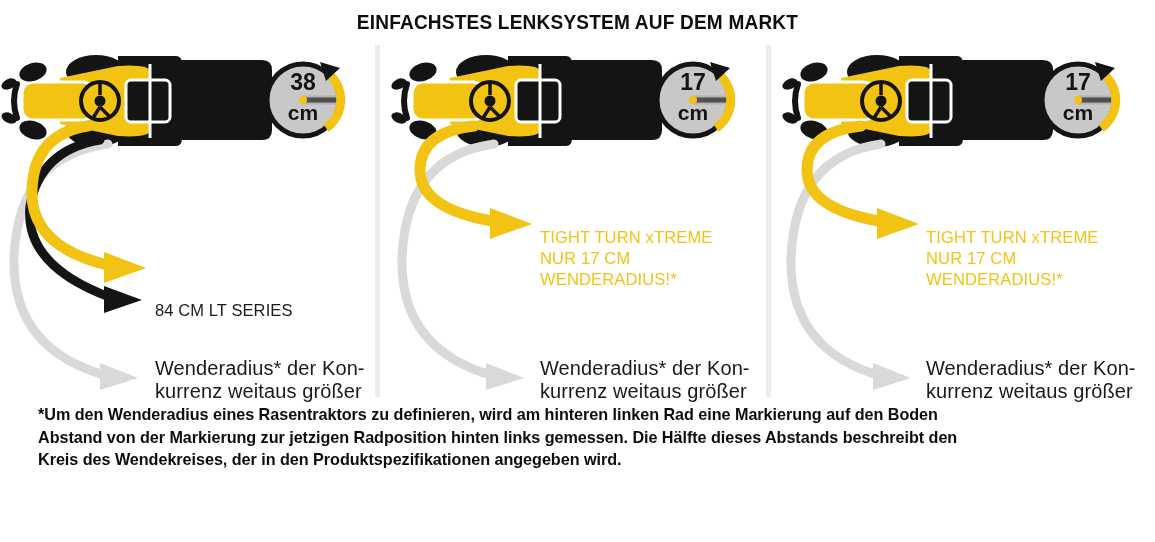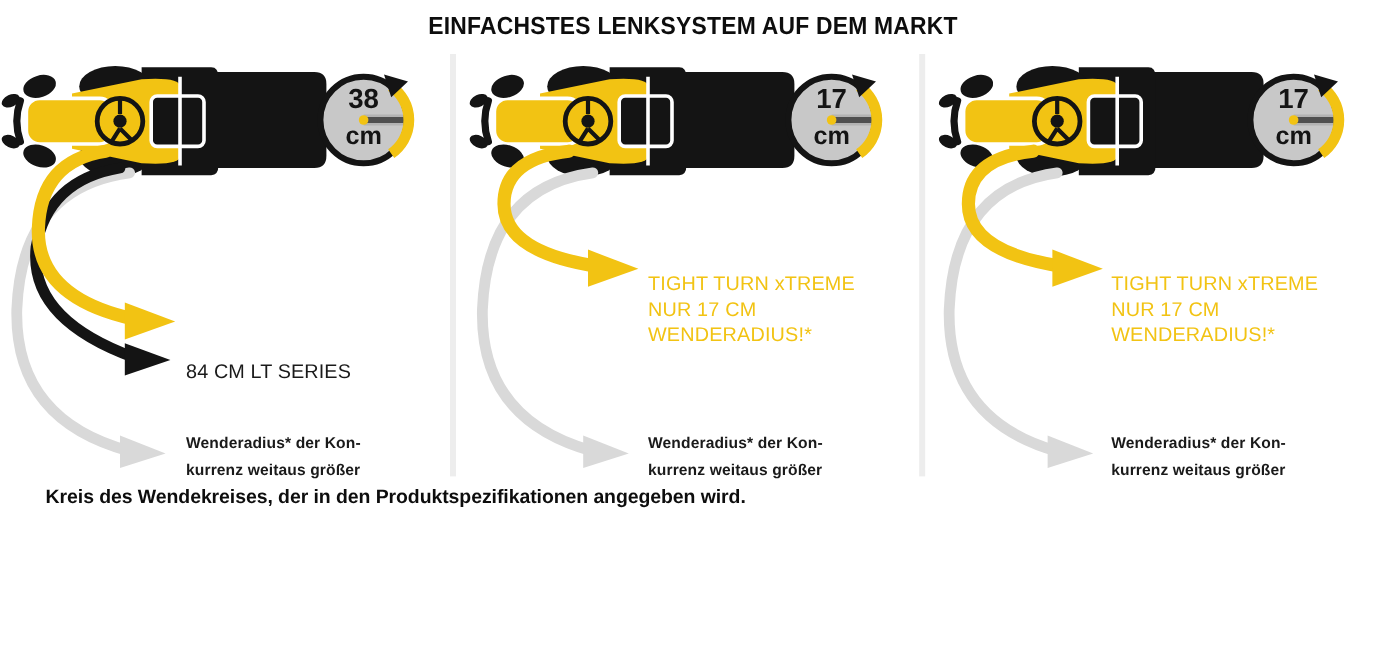--- a/index.html
+++ b/index.html
@@ -91,22 +91,22 @@
     font-weight: normal;
     letter-spacing: 0.15px;
   }
   .callout.secondary {
     color: #1a1a1a;
     font-weight: normal;
     letter-spacing: 0.1px;
   }
   .callout.tertiary {
     color: #1a1a1a;
-    font-weight: bold;
-    font-size: 13px;
+    font-weight: normal;
+    font-size: 20px;
     line-height: 23px;
     letter-spacing: 0.1px;
   }
   .callout .ln { display: block; }
 
   
   .p0 .lbl-primary   { left: 155px; top: 228px; }
   .p0 .lbl-secondary { left: 155px; top: 258px; }
   .p0 .lbl-tertiary  { left: 155px; top: 315px; }
   
@@ -330,14 +330,16 @@
     </div>
     <div class="callout tertiary lbl-tertiary">
       <span class="ln">Wenderadius* der Kon-</span>
       <span class="ln">kurrenz weitaus größer</span>
     </div>
   </div>
 
 </div>
 
 <div id="footnote">
+  <span class="fln">*Um den Wenderadius eines Rasentraktors zu definieren, wird am hinteren linken Rad eine Markierung auf den Boden</span>
+  <span class="fln">Abstand von der Markierung zur jetzigen Radposition hinten links gemessen. Die Hälfte dieses Abstands beschreibt den</span>
   <span class="fln">Kreis des Wendekreises, der in den Produktspezifikationen angegeben wird.</span>
 </div>
 
 </body></html>

